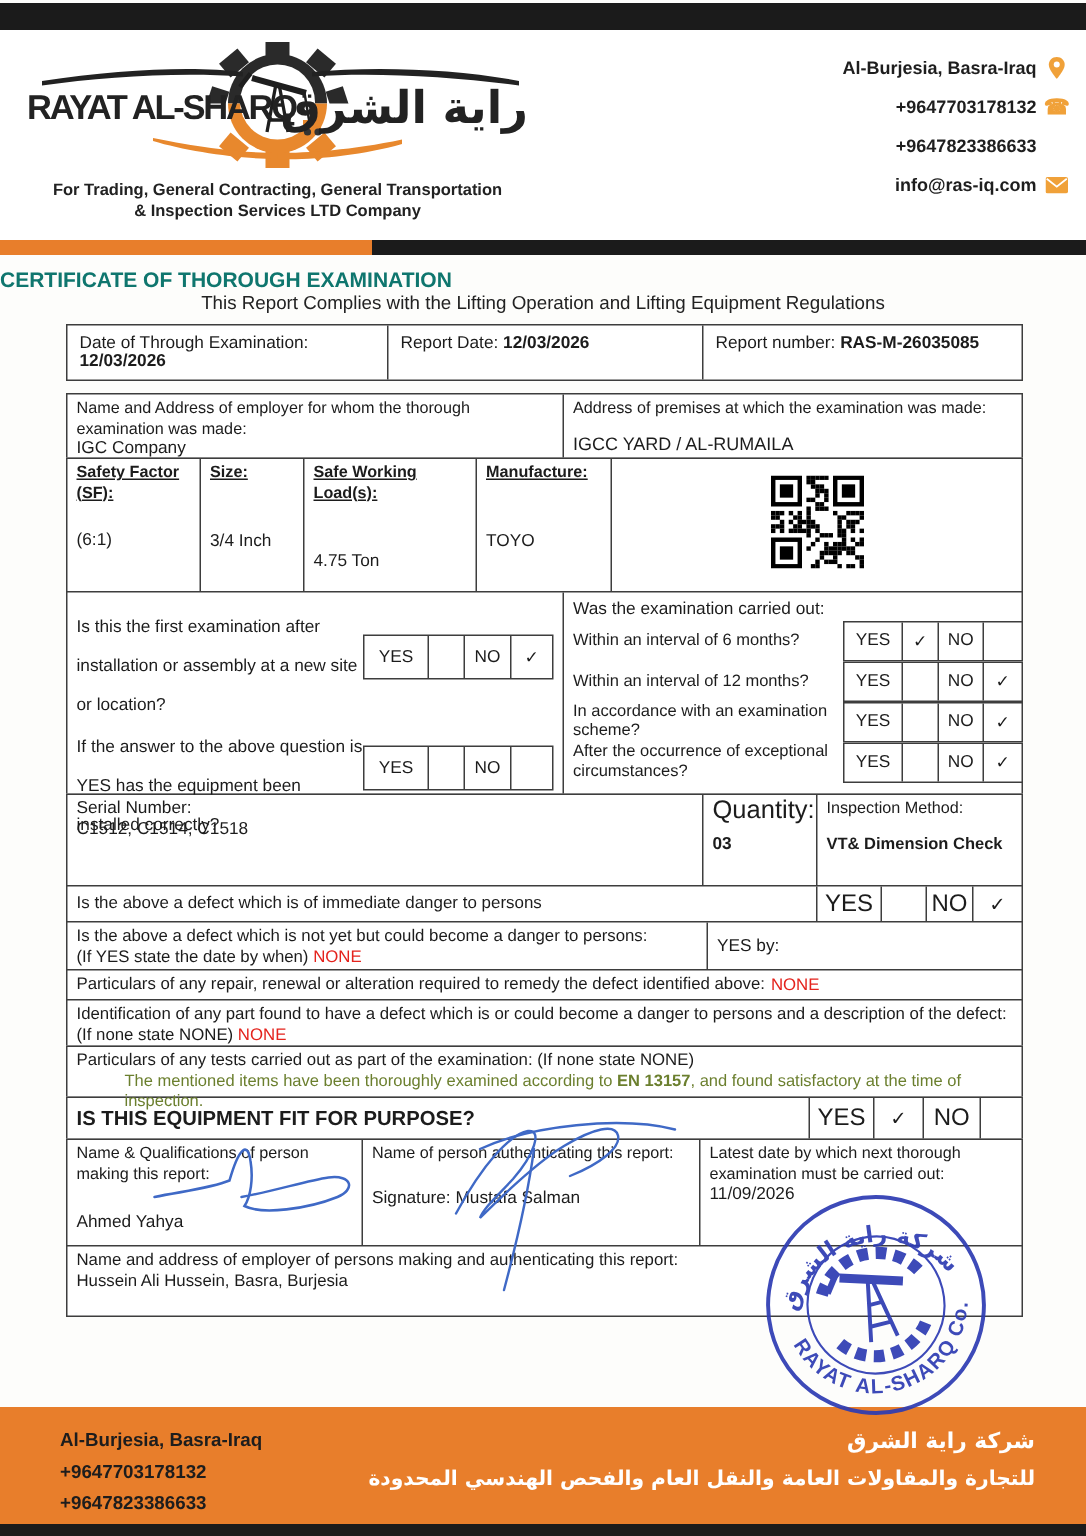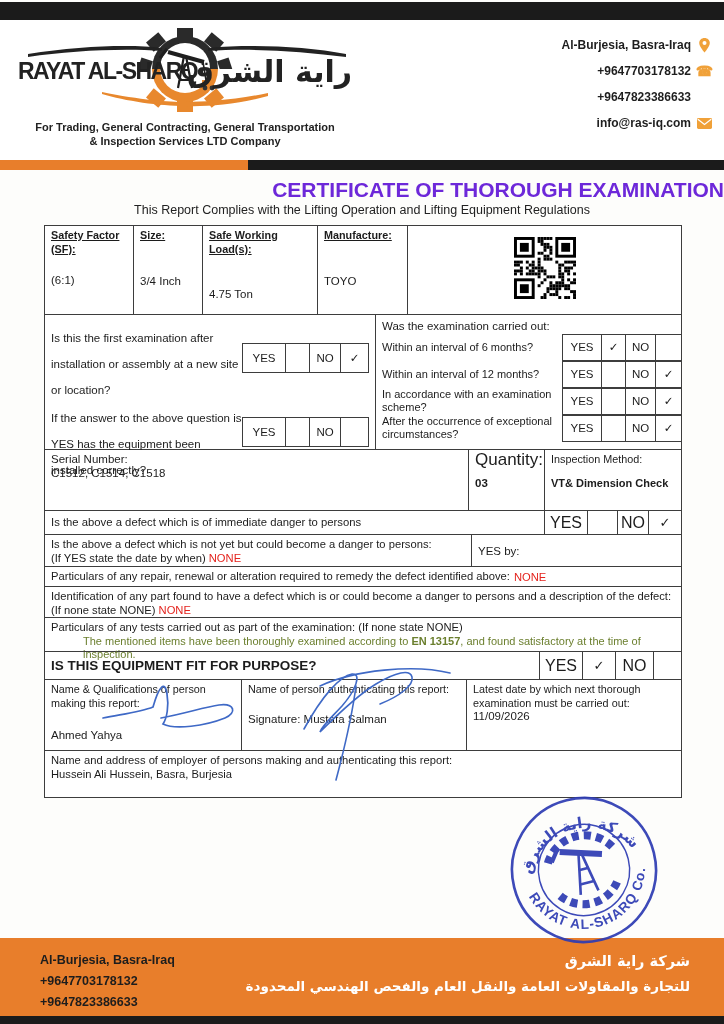--- a/index.html
+++ b/index.html
@@ -15,21 +15,21 @@
            font-size:12px;color:#1e1e1e;}
   .contact .cline{height:26px;display:flex;align-items:center;justify-content:flex-end;gap:6px;}
   .cicon{width:15px;height:15px;display:inline-flex;align-items:center;justify-content:center;
          color:#f0a139;font-size:14px;}
   
   .divider{position:absolute;top:160px;left:0;width:724px;height:10px;display:flex;}
   .divider .d-orange{width:248px;background:#e87e2b;}
   .divider .d-black{flex:1;background:#1b1b1b;}
   
   .content{position:absolute;top:170px;left:0;width:724px;}
-  .title{margin:8px 0 1px 0;text-align:right;font-size:21px;font-weight:bold;color:#6d28d9;}
+  .title{margin:8px 0 1px 0;text-align:left;font-size:14px;font-weight:bold;color:#0f766e;}
   .subtitle{text-align:center;font-size:12.5px;color:#222;}
   .tbl{margin-left:44px;width:638px;box-sizing:border-box;}
   .row{display:flex;border:1px solid #3d3d3d;margin-top:-1px;background:#fff;box-sizing:border-box;}
   .c{padding:3px 6px;box-sizing:border-box;}
   .c + .c{border-left:1px solid #3d3d3d;}
   .lbl{font-size:10.8px;line-height:13.5px;}
   .val{font-size:11.5px;}
   .b{font-weight:bold;}
   .u{text-decoration:underline;}
   .red{color:#e4231d;}
@@ -156,23 +156,49 @@
 
 <div class="divider">
   <div class="d-orange"></div>
   <div class="d-black"></div>
 </div>
 
 <div class="content">
   <div class="title">CERTIFICATE OF THOROUGH EXAMINATION</div>
   <div class="subtitle">This Report Complies with the Lifting Operation and Lifting Equipment Regulations</div>
 
+  <div class="tbl datebar">
+    <div class="row">
+      <div class="c" style="width:213px">
+        <span>Date of Through Examination:</span>
+        <span class="b" style="font-weight:600">12/03/2026</span>
+      </div>
+      <div class="c" style="width:210px">
+        <span>Report Date:</span>
+        <span style="font-weight:600">12/03/2026</span>
+      </div>
+      <div class="c" style="flex:1">
+        <span>Report number:</span>
+        <span class="b">RAS-M-26035085</span>
+      </div>
+    </div>
+  </div>
 
   <div class="tbl main">
 
+    <div class="row" style="height:44px">
+      <div class="c" style="width:330px">
+        <div class="lbl">Name and Address of employer for whom the thorough examination was made:</div>
+        <div class="val">IGC Company</div>
+      </div>
+      <div class="c" style="flex:1">
+        <div class="lbl">Address of premises at which the examination was made:</div>
+        <div class="val" style="margin-top:9px;font-size:12px">IGCC YARD / AL-RUMAILA</div>
+      </div>
+    </div>
 
     <div class="row" style="height:90px">
       <div class="c" style="width:88px">
         <div class="lbl b u">Safety Factor (SF):</div>
         <div class="val" style="margin-top:18px">(6:1)</div>
       </div>
       <div class="c" style="width:69px">
         <div class="lbl b u">Size:</div>
         <div class="val" style="margin-top:32px">3/4 Inch</div>
       </div>

